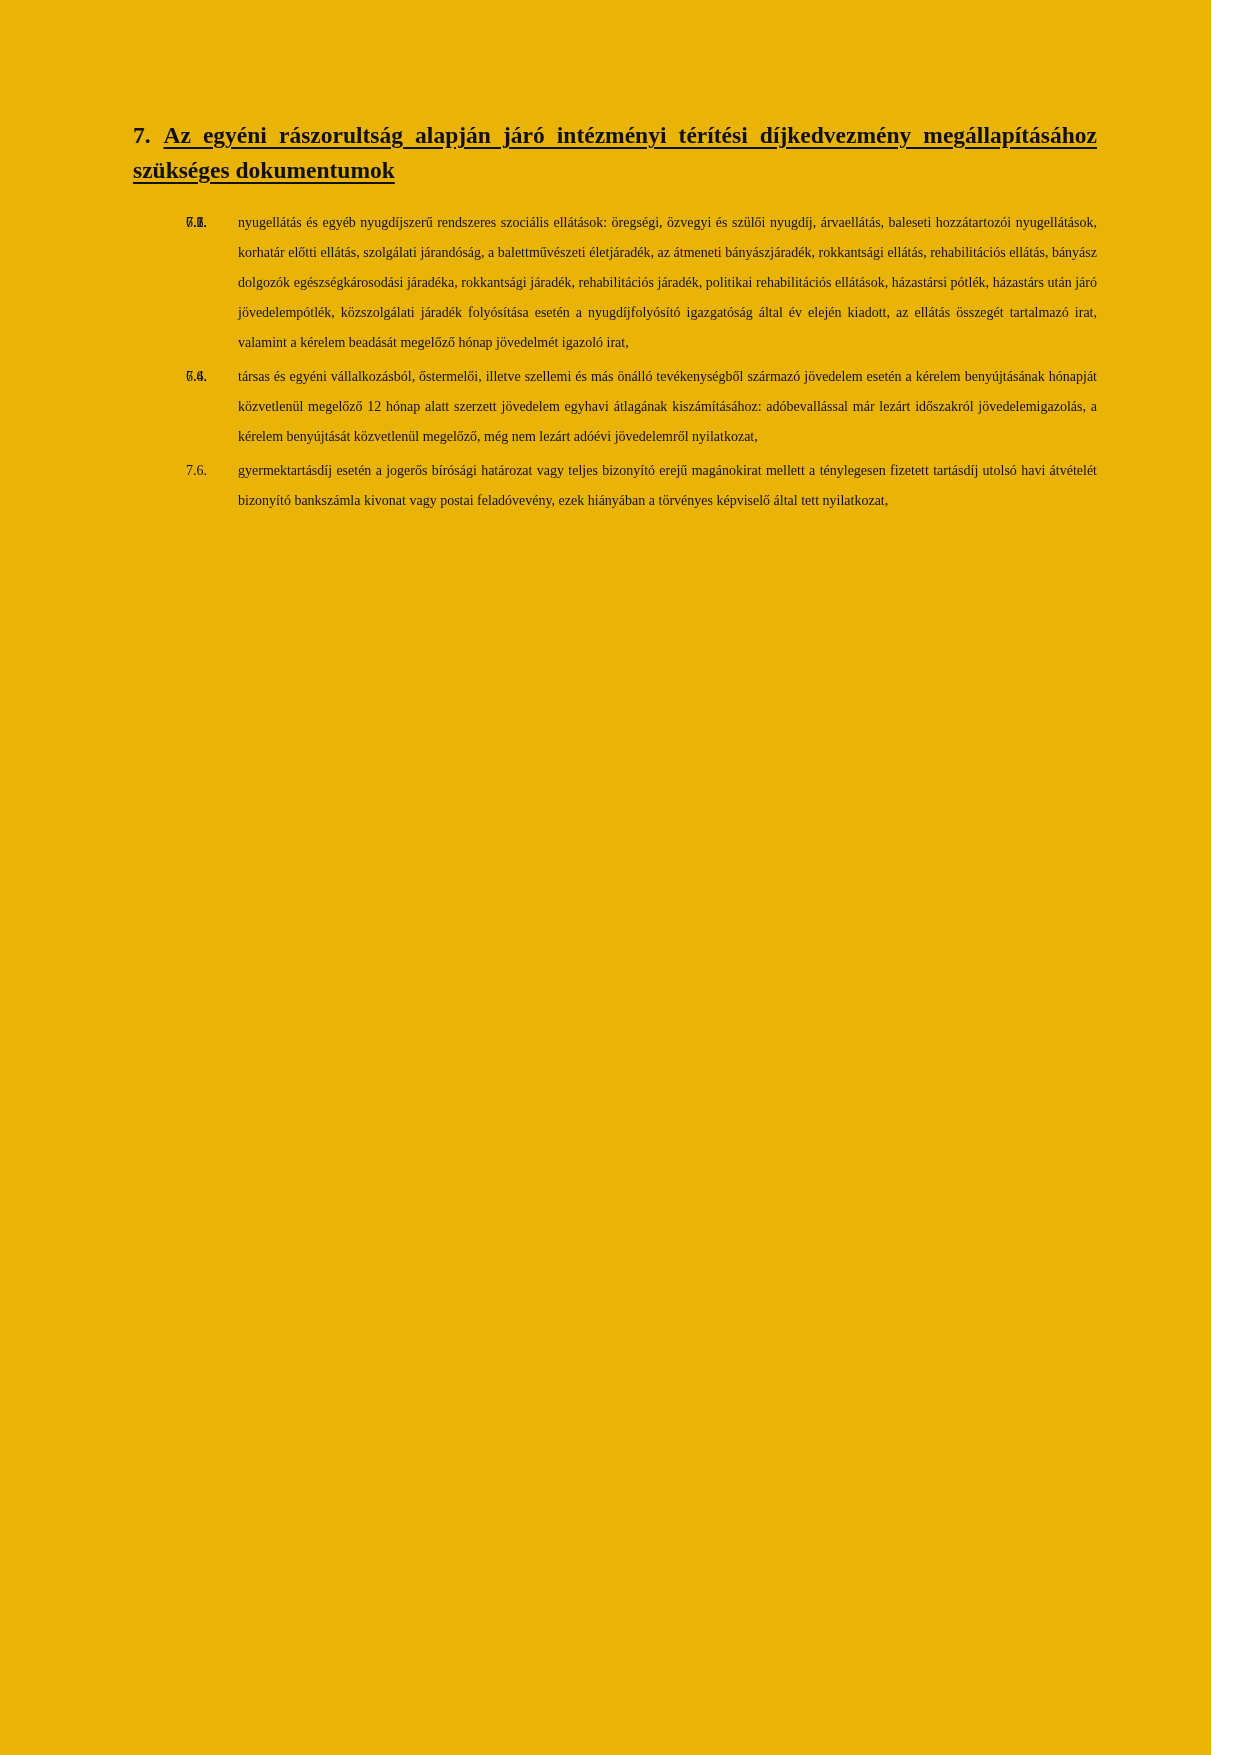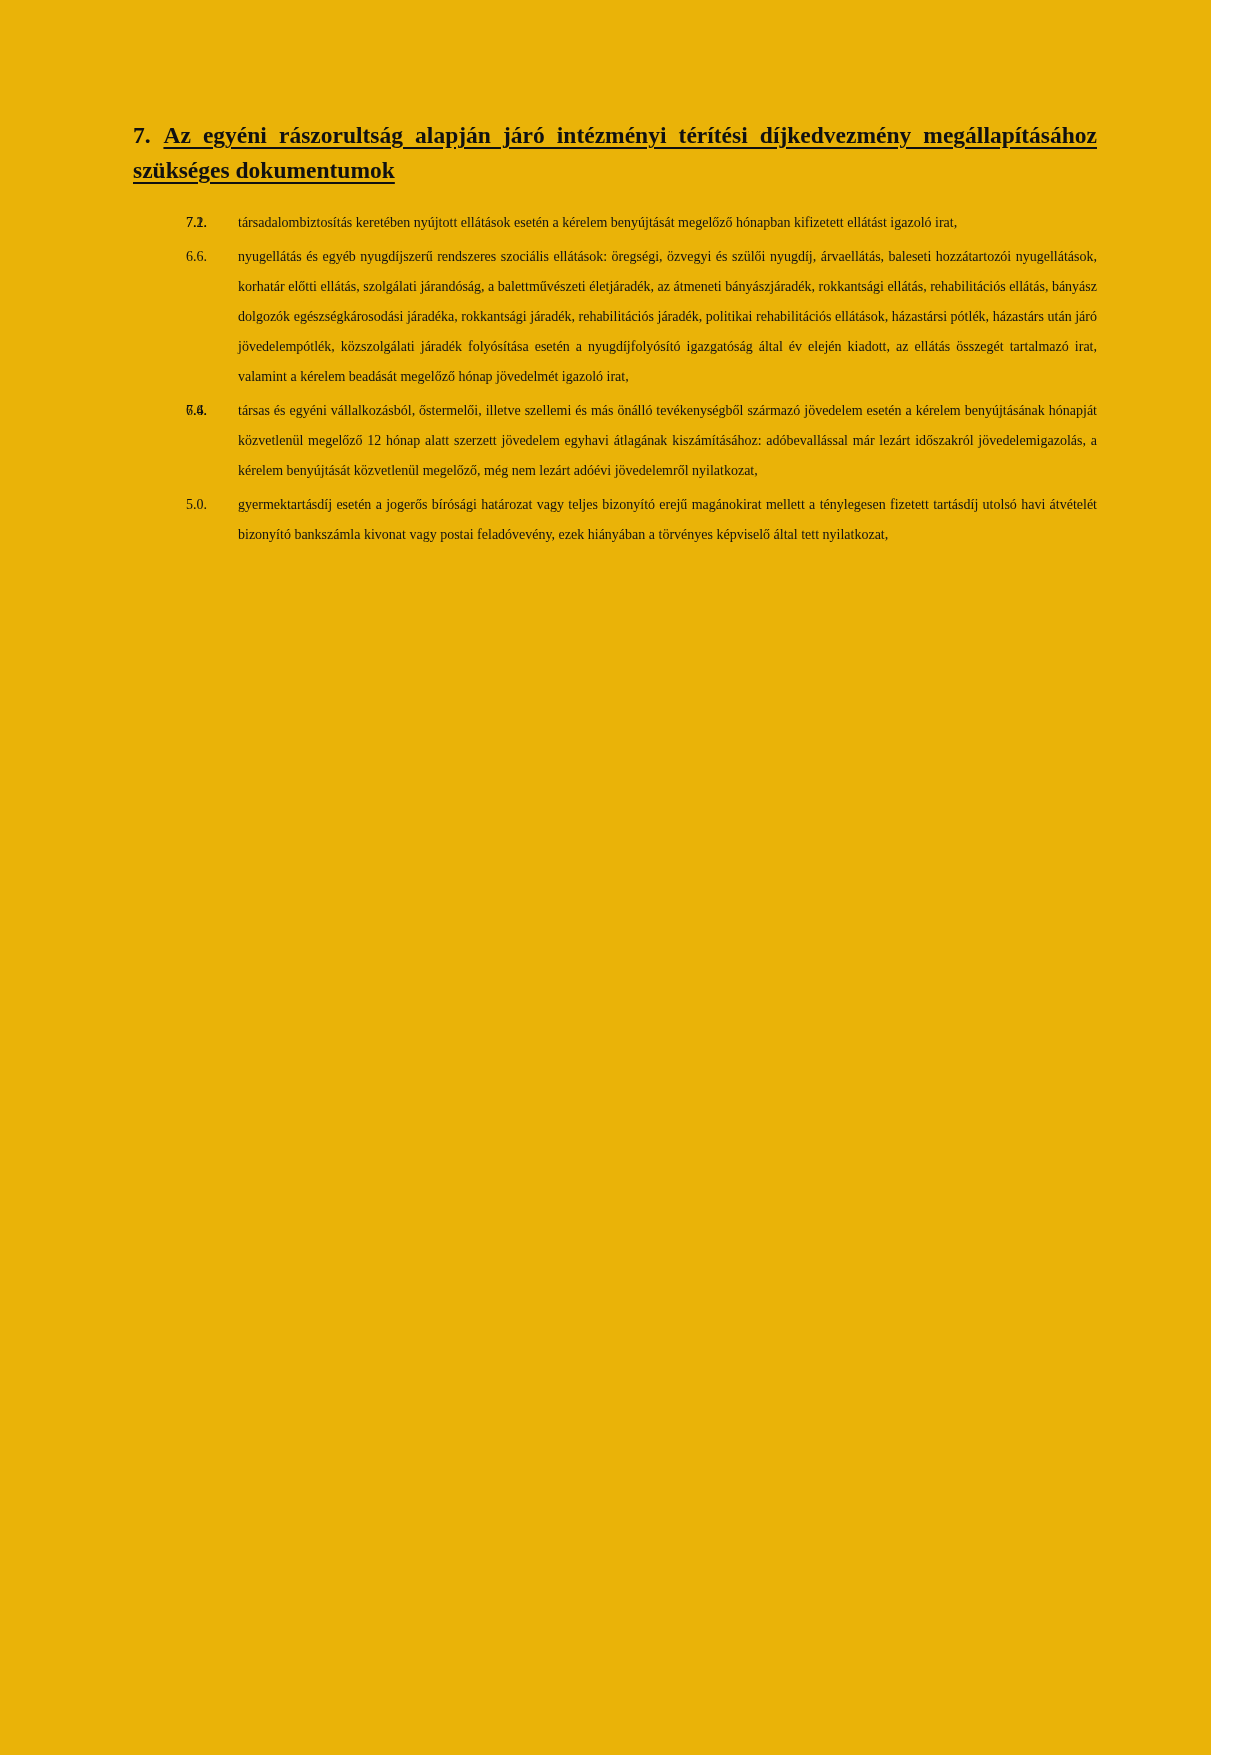--- a/index.html
+++ b/index.html
@@ -68,38 +68,37 @@
     <p class="heading"><span class="heading-number">7.</span> <span class="heading-text">Az egyéni rászorultság alapján járó intézményi térítési díjkedvezmény megállapításához szükséges dokumentumok</span></p>
 
     <div class="doc-list">
 
       <div class="doc-item">
         <span class="item-number">7.1.</span>
       </div>
 
       <div class="doc-item">
         <span class="item-number">7.2.</span>
-        <span class="item-text">társadalombiztosítás keretében nyújtott ellátások esetén a kérelem benyújtását megelőző hónapban kifizetett ellátást igazoló irat,</span>
       </div>
 
       <div class="doc-item">
         <span class="item-number">6.6.</span>
         <span class="item-text">nyugellátás és egyéb nyugdíjszerű rendszeres szociális ellátások: öregségi, özvegyi és szülői nyugdíj, árvaellátás, baleseti hozzátartozói nyugellátások, korhatár előtti ellátás, szolgálati járandóság, a balettművészeti életjáradék, az átmeneti bányászjáradék, rokkantsági ellátás, rehabilitációs ellátás, bányász dolgozók egészségkárosodási járadéka, rokkantsági járadék, rehabilitációs járadék, politikai rehabilitációs ellátások, házastársi pótlék, házastárs után járó jövedelempótlék, közszolgálati járadék folyósítása esetén a nyugdíjfolyósító igazgatóság által év elején kiadott, az ellátás összegét tartalmazó irat, valamint a kérelem beadását megelőző hónap jövedelmét igazoló irat,</span>
       </div>
 
       <div class="doc-item">
         <span class="item-number">7.4.</span>
       </div>
 
       <div class="doc-item">
         <span class="item-number">6.6.</span>
         <span class="item-text">társas és egyéni vállalkozásból, őstermelői, illetve szellemi és más önálló tevékenységből származó jövedelem esetén a kérelem benyújtásának hónapját közvetlenül megelőző 12 hónap alatt szerzett jövedelem egyhavi átlagának kiszámításához: adóbevallással már lezárt időszakról jövedelemigazolás, a kérelem benyújtását közvetlenül megelőző, még nem lezárt adóévi jövedelemről nyilatkozat,</span>
       </div>
 
       <div class="doc-item">
-        <span class="item-number">5.0.</span>
+        <span class="item-number">7.6.</span>
         <span class="item-text">gyermektartásdíj esetén a jogerős bírósági határozat vagy teljes bizonyító erejű magánokirat mellett a ténylegesen fizetett tartásdíj utolsó havi átvételét bizonyító bankszámla kivonat vagy postai feladóvevény, ezek hiányában a törvényes képviselő által tett nyilatkozat,</span>
       </div>
 
 
     </div>
   </div>
 </div>
 
 </body></html>

